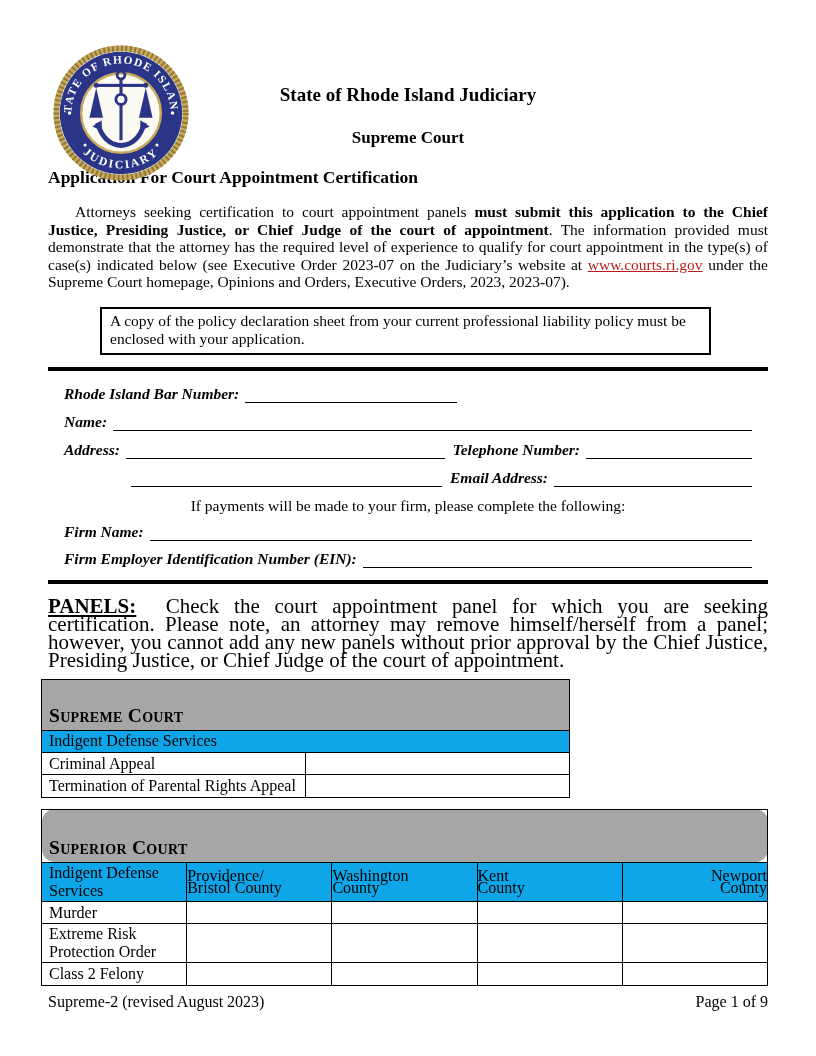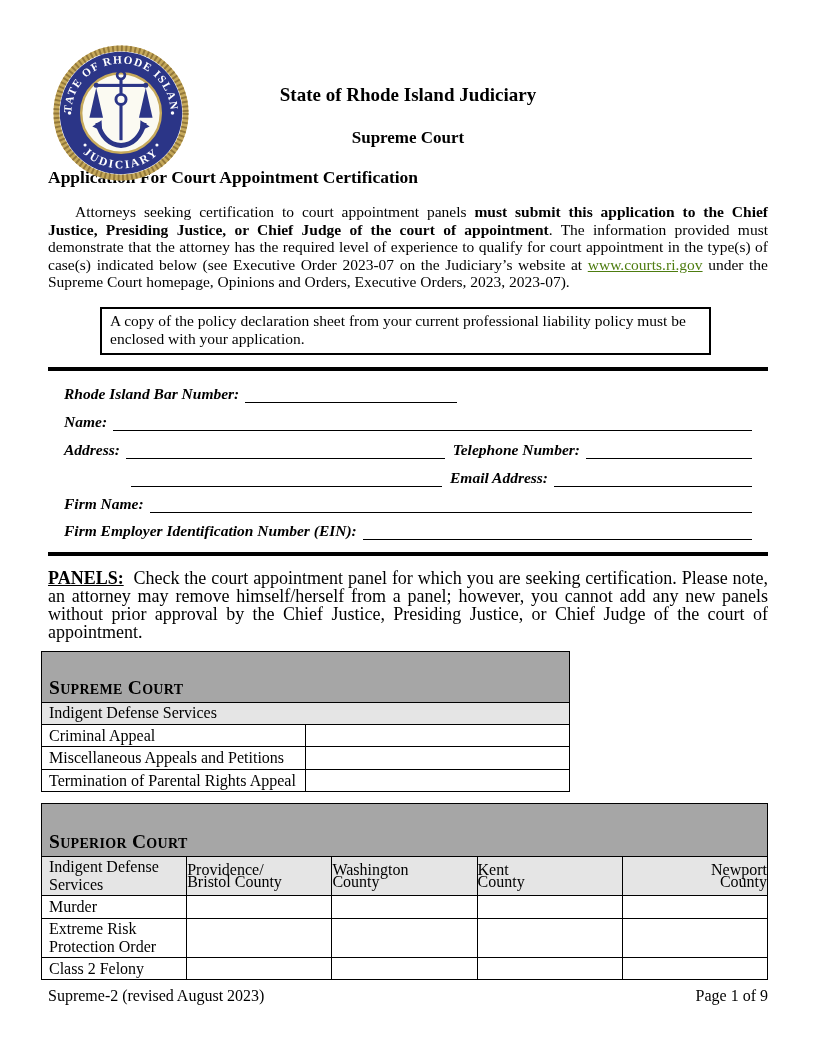--- a/index.html
+++ b/index.html
@@ -10,45 +10,45 @@
   }
   
   .seal{position:absolute;left:53px;top:45px;width:136px;height:136px;}
   
   .h-title{text-align:center;font-size:19px;font-weight:bold;margin:84px 0 0;line-height:22px;}
   .h-sub{text-align:center;font-size:17px;font-weight:bold;margin:22px 0 0;line-height:20px;}
   .h-form{text-align:left;font-size:17.5px;font-weight:bold;margin:19px 0 0;line-height:20px;}
   
   .intro{margin:16px 0 0;font-size:15.5px;line-height:17.6px;text-align:justify;text-indent:27px;}
   .bu{font-weight:bold;margin-top:36px;}
-  .weblink{color:#4d7c0f;text-decoration:underline;cursor:pointer;}
+  .weblink{color:#b91c1c;text-decoration:underline;cursor:pointer;}
   
   .notice{border:2px solid #000;margin:16px 57px 0 52px;padding:3px 8px 5px;font-size:15.5px;line-height:18px;}
   .notice b{font-weight:normal;}
   
   .rule{height:4px;background:#000;margin:12px 0 0;}
   
   .fieldrow{display:flex;align-items:flex-end;font-size:15.5px;font-weight:bold;margin:10px 16px 0;white-space:nowrap;line-height:18px;font-style:italic;}
   .fieldrow.first{margin-top:14px;}
   .fill{border-bottom:1px solid #000;height:15px;}
   .sp{flex:0 0 auto;}
   .grow{flex:1 1 auto;}
   .firm-note{margin:10px 0 0;text-align:center;font-size:15.5px;font-weight:normal;line-height:18px;}
   
-  .panels-para{margin:13px 0 0;font-size:18px;line-height:18px;text-align:justify;}
+  .panels-para{margin:13px 0 0;font-size:21px;line-height:18px;text-align:justify;}
   .panels-label{font-weight:bold;text-decoration:underline;}
   
   table.ptable{border-collapse:collapse;margin:10px 0 0 -7px;table-layout:fixed;}
   table.supreme{width:529px;}
   table.superior{width:727px;margin-top:11px;}
   .ptable td{border:1px solid #000;font-size:16px;padding:0;}
   .court-header td{background:#A6A6A6;height:44px;vertical-align:bottom;padding:3px 7px;
     font-weight:bold;font-variant:small-caps;font-size:19.5px;letter-spacing:.3px;}
-  .superior .court-header td{height:46px;}
-  .subhead td{background:#e5e5e5;}
+  .superior .court-header td{height:46px;border-radius:13px;}
+  .subhead td{background:#0ea5e9;}
   .subhead .svc{padding:1px 7px;height:19px;}
   .county{font-size:10.5px;line-height:12px;padding:2px 5px;vertical-align:middle;background:#D9D9D9;}
   .prow .lblcell{padding:1px 7px;height:19.5px;}
   .prow td{height:19.5px;}
   
   .footer{display:flex;justify-content:space-between;margin:7px 0 0;font-size:16px;line-height:18px;}
 </style>
 </head>
 <body>
 
@@ -114,20 +114,21 @@
     <span style="margin-left:8px;">Telephone Number:</span>
     <span class="fill sp" style="width:166px;margin-left:6px;"></span>
   </div>
   <div class="fieldrow">
     <span class="sp" style="width:67px;"></span>
     <span class="fill sp" style="width:311px;"></span>
     <span style="margin-left:8px;">Email Address:</span>
     <span class="fill grow" style="margin-left:6px;"></span>
   </div>
 
+  <div class="firm-note">If payments will be made to your firm, please complete the following:</div>
 
   <div class="fieldrow" style="margin-top:8px;">
     <span>Firm Name:</span>
     <span class="fill grow" style="margin-left:6px;"></span>
   </div>
   <div class="fieldrow" style="margin-top:9px;">
     <span>Firm Employer Identification Number (EIN):</span>
     <span class="fill grow" style="margin-left:6px;"></span>
   </div>
 
@@ -139,24 +140,20 @@
     <tbody>
         <tr class="court-header">
       <td colspan="2">Supreme Court</td>
     </tr>
     <tr class="subhead">
       <td colspan="2" class="svc">Indigent Defense Services</td>
     </tr>
     <tr class="prow">
       <td class="lblcell">Criminal Appeal</td>
       <td style="width:47px;"></td>
-    </tr>
-    <tr class="prow">
-      <td class="lblcell">Miscellaneous Appeals and Petitions</td>
-      <td></td>
     </tr>
     <tr class="prow">
       <td class="lblcell">Termination of Parental Rights Appeal</td>
       <td></td>
     </tr>
   </tbody>
     </table>
 
   <table class="ptable superior">
     <tbody>

